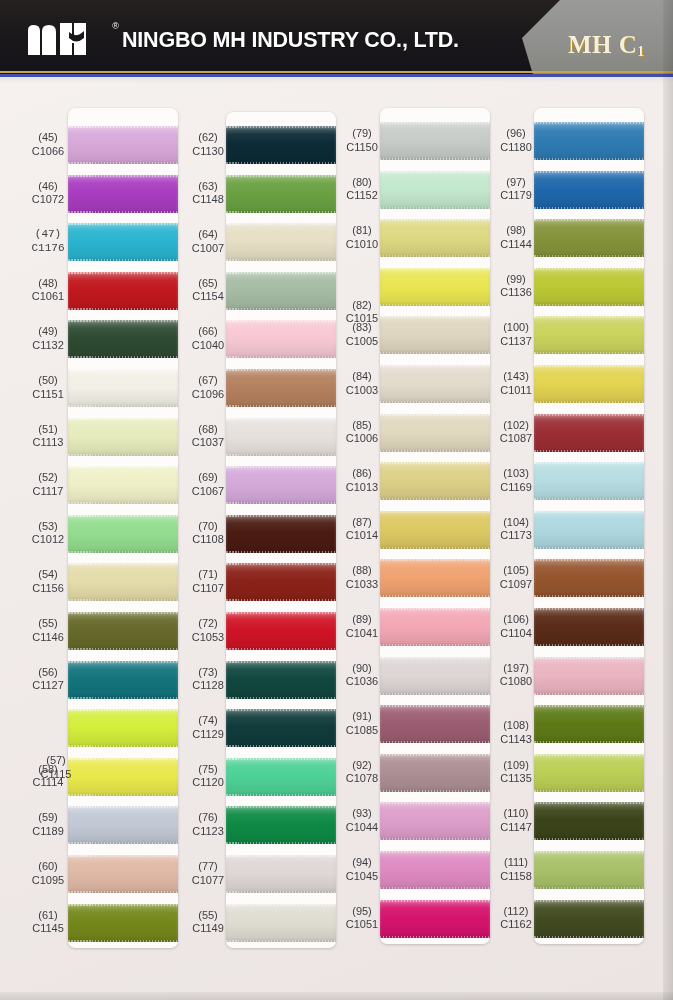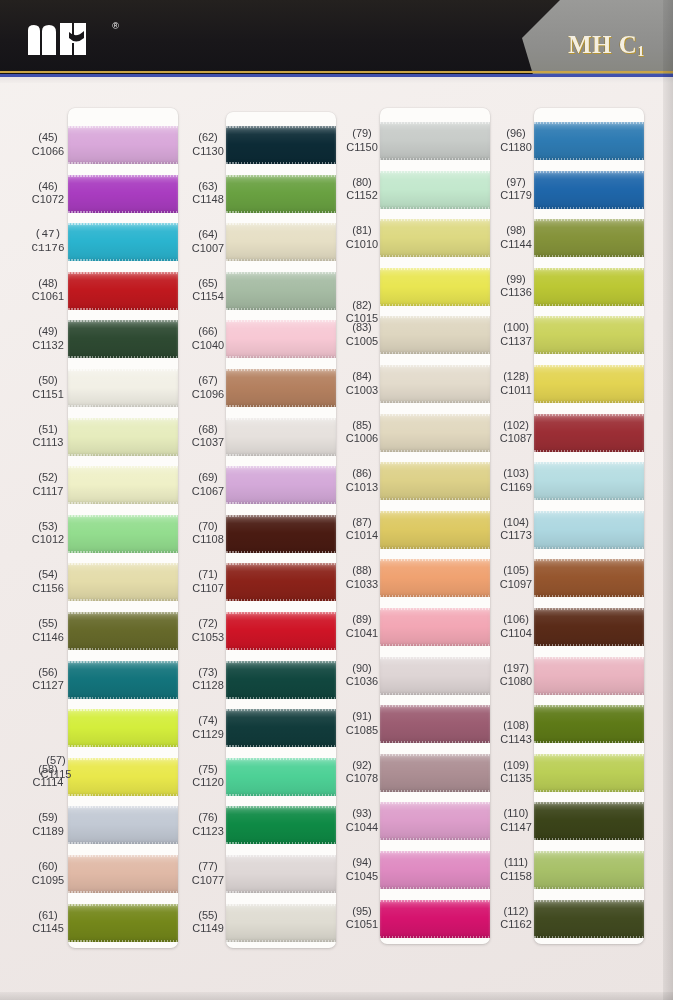--- a/index.html
+++ b/index.html
@@ -205,20 +205,21 @@
         <path d="M2 33 L2 8 Q2 3 8 3 Q14 3 14 9 L14 33 Z" fill="#fff"></path>
         <path d="M16 33 L16 9 Q16 3 23 3 Q30 3 30 10 L30 33 Z" fill="#fff"></path>
         <path d="M34 33 L34 1 L46 1 L46 33 Z" fill="#fff"></path>
         <path d="M48 33 L48 1 L60 1 L60 33 Z" fill="#fff"></path>
         <path d="M34 13 L60 13 L60 21 L34 21 Z" fill="#fff"></path>
         <path d="M43 10 Q50 17 58 9 L58 16 Q50 23 43 16 Z" fill="#19171a"></path>
       </svg>
       <span class="logo-reg">®</span>
     </div>
 
+    <div class="company-name">NINGBO MH INDUSTRY CO., LTD.</div>
 
     <div class="badge">
       <span>MH C</span><span class="sub">1</span>
     </div>
   </div>
   <div class="header-underglow"></div>
 
   <div id="columns-root">
       <div class="column" style="left: 68px; top: 108px; height: 840px;">
         <div class="swatch-strip">
@@ -662,21 +663,21 @@
     </div>
     <div class="label" style="left: 484px; top: 272.8px;">
       <span class="num">(99)</span>
       <span class="code">C1136</span>
     </div>
     <div class="label" style="left: 484px; top: 321.4px;">
       <span class="num">(100)</span>
       <span class="code">C1137</span>
     </div>
     <div class="label" style="left: 484px; top: 370px;">
-      <span class="num">(128)</span>
+      <span class="num">(143)</span>
       <span class="code">C1011</span>
     </div>
     <div class="label" style="left: 484px; top: 418.6px;">
       <span class="num">(102)</span>
       <span class="code">C1087</span>
     </div>
     <div class="label" style="left: 484px; top: 467.2px;">
       <span class="num">(103)</span>
       <span class="code">C1169</span>
     </div>

